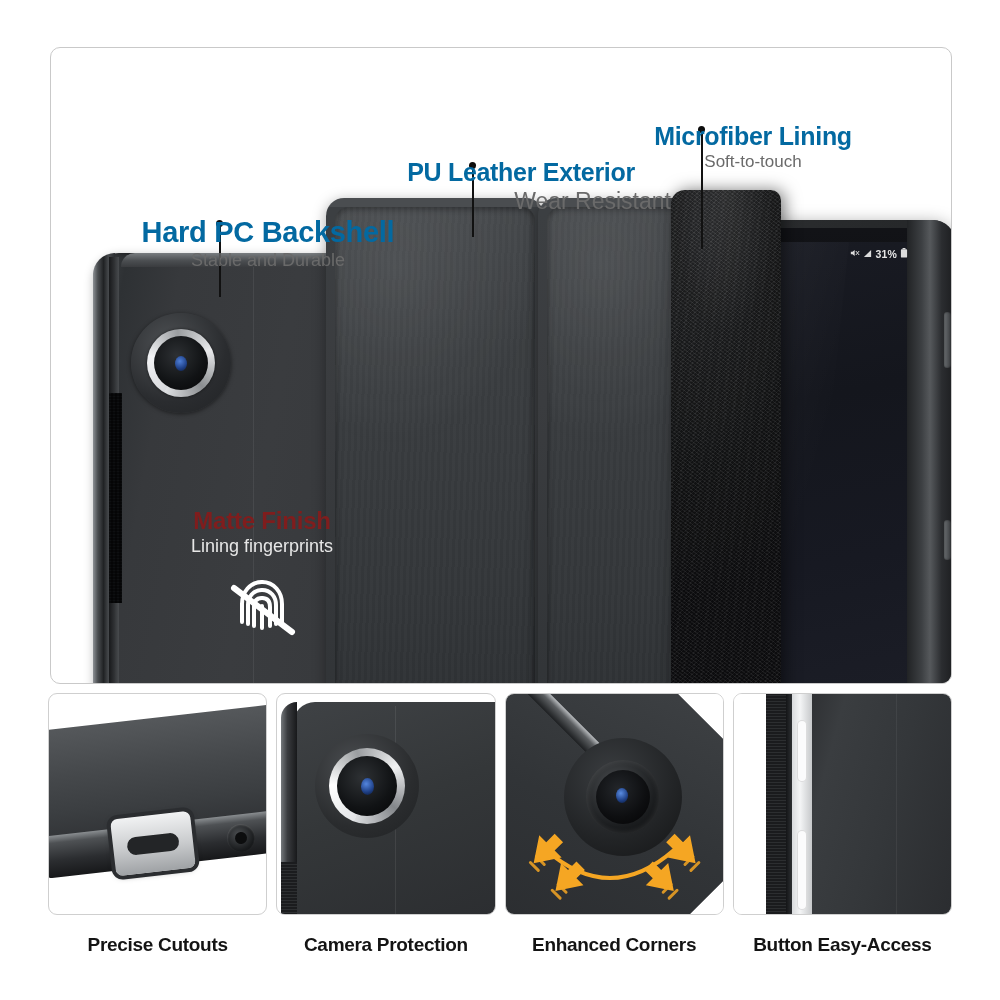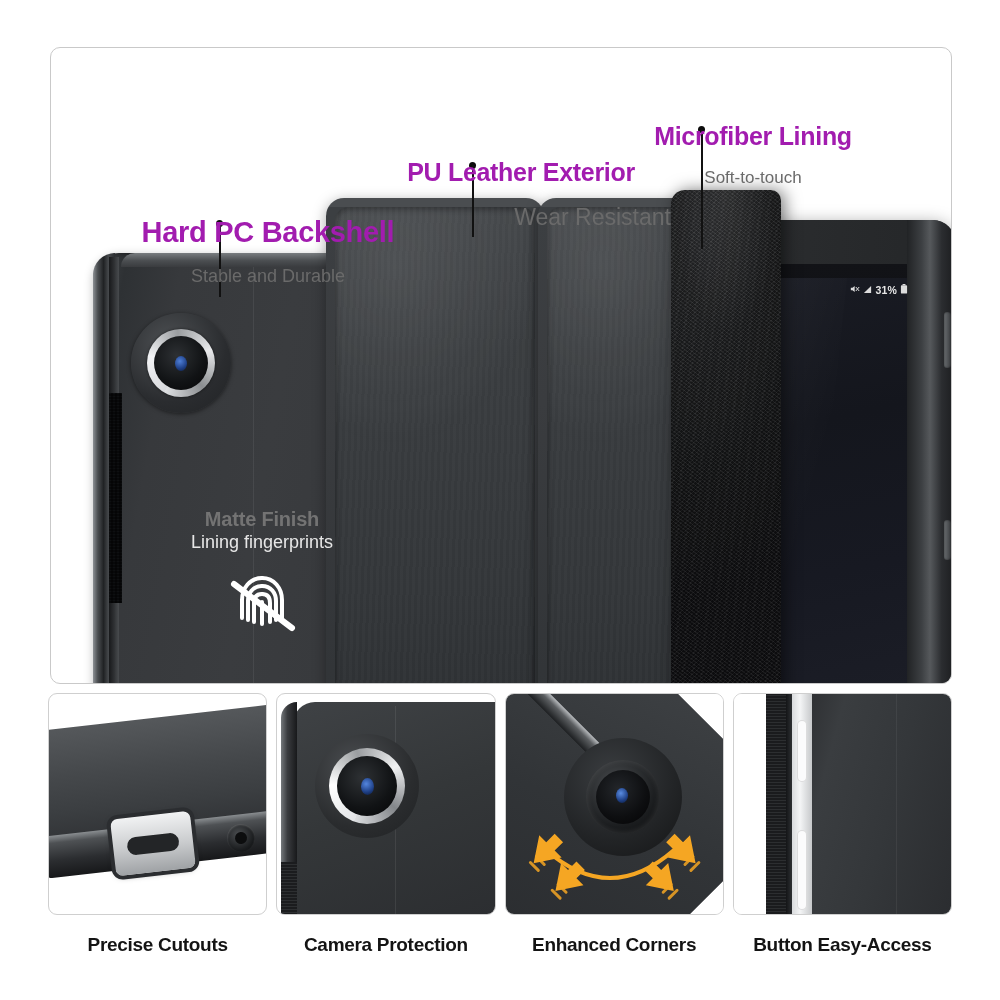--- a/index.html
+++ b/index.html
@@ -60,21 +60,21 @@
     position:absolute;left:7px;top:7px;width:54px;height:54px;border-radius:50%;
     background:radial-gradient(circle at 42% 36%,#2d3033,#111315 58%,#050506);
   }
   .cam-dot{
     position:absolute;left:21px;top:20px;width:12px;height:15px;border-radius:50%;
     background:radial-gradient(circle at 40% 35%,#4f7fd6,#1e3f85 60%,#0d1c3c);
   }
 
   
   .matte-block{position:absolute;left:96px;top:460px;width:230px;text-align:center;z-index:7;}
-  .matte-title{color:#737373;font-size:20px;font-weight:bold;letter-spacing:-.2px;line-height:1.1;}
+  .matte-title{color:#7f1d1d;font-size:24px;font-weight:bold;letter-spacing:-.2px;line-height:1.1;}
   .matte-sub{color:#e7e7e7;font-size:18px;line-height:1.25;margin-top:1px;}
   .fp-wrap{margin:8px auto 0;width:84px;height:72px;position:relative;}
 
   
   .fold{
     position:absolute;top:0;border-radius:18px 18px 6px 6px;
     background:linear-gradient(180deg,#4a4d50 0 9px,#3c3f42 9px 14px,#3a3c3f 40%,#313437 100%);
     box-shadow:0 3px 14px rgba(0,0,0,.35);
   }
   .fold .inner{
@@ -111,21 +111,20 @@
   .tablet{
     position:absolute;left:694px;top:172px;width:210px;height:490px;z-index:4;
     border-radius:16px 22px 22px 16px;
     background:linear-gradient(95deg,#1c1d1f 0%,#303235 4%,#404346 8%,#2a2c2e 14%,#232527 100%);
     box-shadow:0 4px 18px rgba(0,0,0,.4);
   }
   .tablet .bezel{
     position:absolute;left:6px;top:8px;width:160px;bottom:8px;
     background:linear-gradient(180deg,#121317,#0c0d10 40%,#101116);
     border-radius:8px 4px 4px 8px;
-    margin-top:36px;
   }
   .tablet .screen{
     position:absolute;left:10px;top:14px;width:154px;bottom:14px;
     background:linear-gradient(168deg,#191b23 0%,#14161d 35%,#171922 70%,#1b1d26 100%);
     border-radius:6px 3px 3px 6px;
     overflow:hidden;
   }
   .tablet .screen:after{
     content:"";position:absolute;left:-30%;top:-10%;width:70%;height:130%;
     background:linear-gradient(100deg,rgba(255,255,255,.055),rgba(255,255,255,0) 70%);
@@ -144,22 +143,22 @@
   .tablet .btn{
     position:absolute;right:4px;width:7px;border-radius:3px;
     background:linear-gradient(90deg,#6a6e71,#3a3c3f);
     box-shadow:inset 0 0 2px rgba(0,0,0,.6);
   }
   #tbtn-1{top:92px;height:56px;}
   #tbtn-2{top:300px;height:40px;}
 
   
   .callout{position:absolute;text-align:center;z-index:12;}
-  .callout .c-title{color:#a21caf;font-weight:bold;letter-spacing:-.3px;line-height:1.12;}
-  .callout .c-sub{color:#6a6a6a;line-height:1.2;margin-top:18px;}
+  .callout .c-title{color:#0369a1;font-weight:bold;letter-spacing:-.3px;line-height:1.12;}
+  .callout .c-sub{color:#6a6a6a;line-height:1.2;margin-top:2px;}
   #co-backshell{left:72px;top:168px;width:290px;}
   #co-backshell .c-title{font-size:29px;}
   #co-backshell .c-sub{font-size:18px;}
   #co-leather{left:320px;top:110px;width:300px;}
   #co-leather .c-title{font-size:25px;}
   #co-leather .c-sub{font-size:23px;text-align:right;}
   #co-microfiber{left:572px;top:74px;width:260px;}
   #co-microfiber .c-title{font-size:25px;}
   #co-microfiber .c-sub{font-size:17px;}
 

